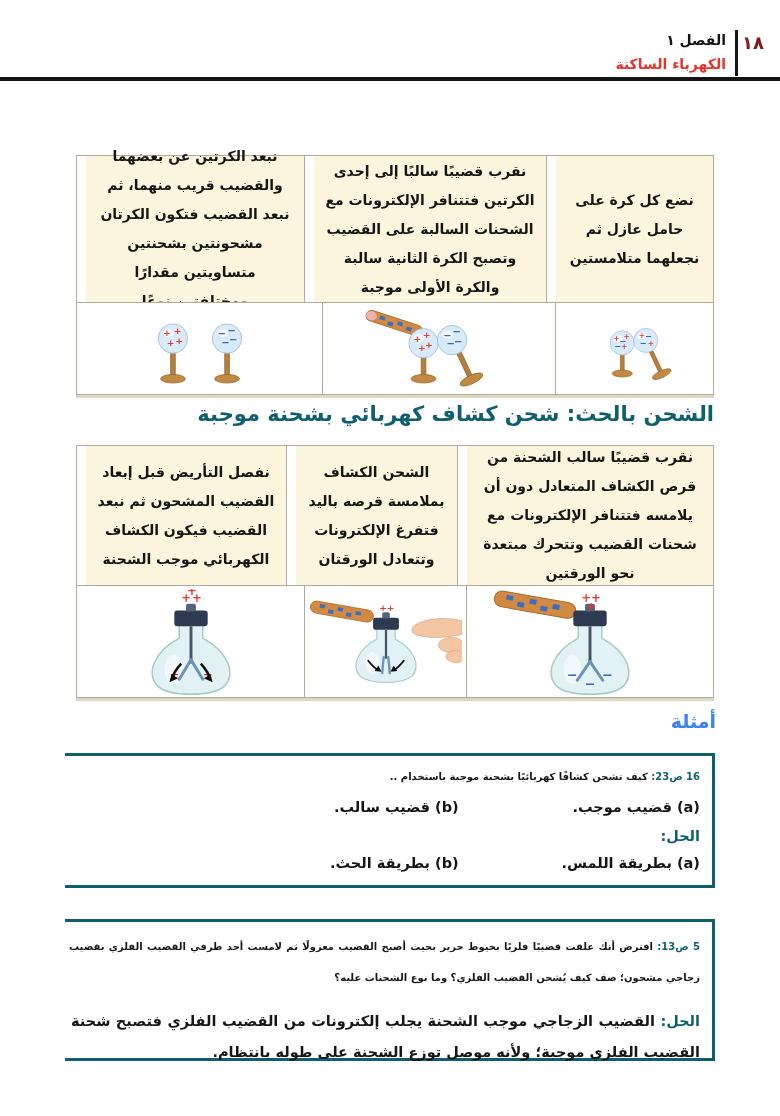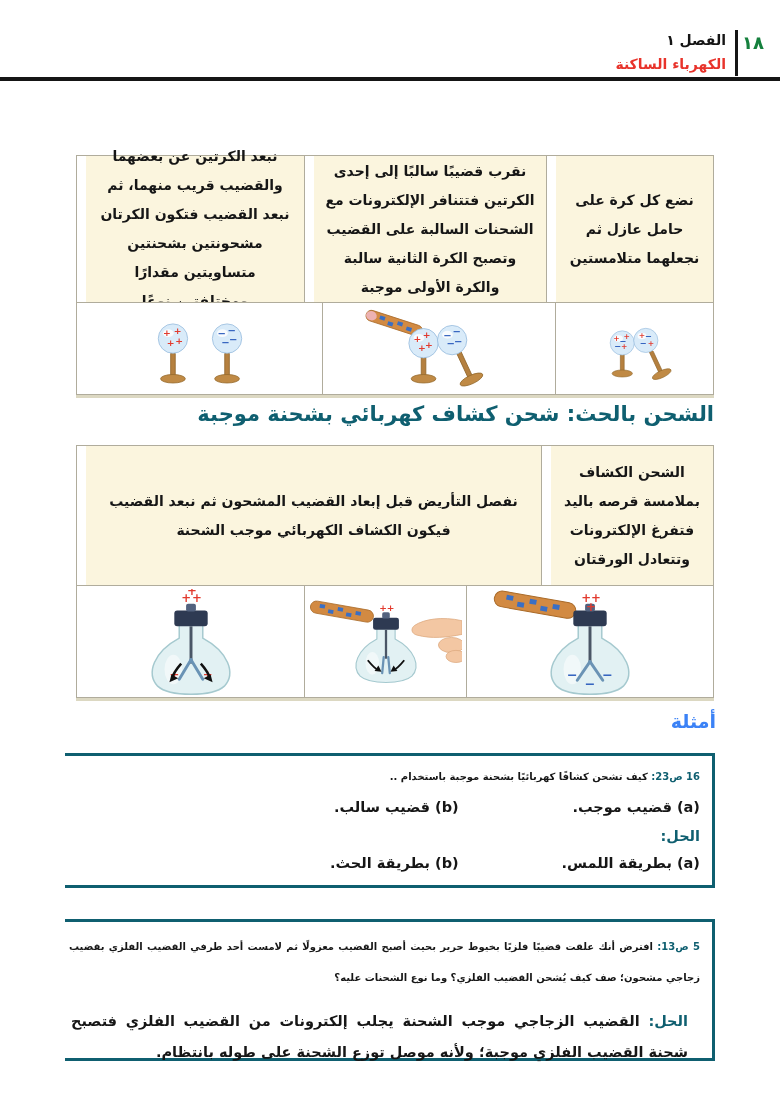--- a/index.html
+++ b/index.html
@@ -3,21 +3,21 @@
 <meta charset="utf-8">
 <style>
   * { box-sizing: border-box; margin: 0; padding: 0; }
   body {
     width: 780px; height: 1116px; background: #ffffff;
     font-family: "DejaVu Sans", sans-serif;
   }
   .page { position: relative; width: 780px; height: 1116px; direction: rtl; overflow: hidden; background:#fff; }
 
   
-  .hdr-num { position:absolute; top:32px; right:16px; font-size:18px; font-weight:bold; color:#15803d; }
+  .hdr-num { position:absolute; top:32px; right:16px; font-size:18px; font-weight:bold; color:#7f1d1d; }
   .hdr-bar { position:absolute; top:30px; right:42px; width:3px; height:46px; background:#151515; }
   .hdr-chapter { position:absolute; top:30px; right:54px; text-align:right; line-height:20px; }
   .hdr-chapter .ch1 { font-size:14px; font-weight:bold; color:#151515; }
   .hdr-chapter .ch2 { font-size:14px; font-weight:bold; color:#E8332B; margin-top:4px; }
   .hdr-rule { position:absolute; top:77px; left:0; width:780px; height:4px; background:#151515; }
 
   
   .sec-h { position:absolute; right:66px; width:650px; text-align:right; font-size:21px; font-weight:bold; color:#0F5F70; letter-spacing:0; }
   .sec-h.h1 { top:110px; }
   .sec-h.h2 { top:402px; }
@@ -42,21 +42,21 @@
   .ex-box { position:absolute; right:65px; width:650px;
             border-top:3px solid #0F5F70; border-bottom:3px solid #0F5F70; border-left:none; border-right:3px solid #0F5F70; }
   .ex1 { top:753px; height:135px; }
   .ex2 { top:919px; height:142px; }
   .exq { margin:9px 12px 0 6px; font-size:10px; font-weight:bold; color:#161616; line-height:23px; }
   .ex2 .exq { line-height:31px; text-align:justify; margin-left:4px; }
   .qlabel, .sol-label { color:#0F5F70; font-weight:bold; }
   .opt-row { display:flex; margin:11px 12px 0 0; font-size:14.5px; font-weight:bold; color:#161616; }
   .opt-row .opt-a { width:38%; }
   .sol-head { margin:13px 12px 0 0; font-size:14.5px; }
-  .exsol { margin:13px 24px 0 6px; font-size:14.5px; font-weight:bold; color:#161616; line-height:31px; text-align:justify; }
+  .exsol { margin:13px 12px 0 6px; font-size:14.5px; font-weight:bold; color:#161616; line-height:31px; text-align:justify; }
   bdi.lat { direction:ltr; unicode-bidi:isolate; }
 
   
   .pc { fill:#E23A2E; font-size:12px; font-weight:bold; }
   .nc { fill:#2F5FBE; font-size:13px; font-weight:bold; }
 </style>
 </head>
 <body>
 
 <div class="page">
@@ -187,20 +187,21 @@
           </g>
         </svg>
       </div>
     </div>
   </div>
 
   <div class="sec-h h2">الشحن بالحث: شحن كشاف كهربائي بشحنة موجبة</div>
 
   <div class="tbl tbl2">
     <div class="trow trow-text">
+      <div class="cell w1">نقرب قضيبًا سالب الشحنة من قرص الكشاف المتعادل دون أن يلامسه فتتنافر الإلكترونات مع شحنات القضيب وتتحرك مبتعدة نحو الورقتين</div>
       <div class="cell w2">الشحن الكشاف بملامسة قرصه باليد فتفرغ الإلكترونات وتتعادل الورقتان</div>
       <div class="cell w3">نفصل التأريض قبل إبعاد القضيب المشحون ثم نبعد القضيب فيكون الكشاف الكهربائي موجب الشحنة</div>
     </div>
     <div class="trow trow-img">
 
       <div class="cell w1">
         <svg width="200" height="106" viewBox="0 0 200 108">
           <g transform="translate(44,16) rotate(10)">
             <rect x="-42" y="-8" width="84" height="16" rx="8" fill="#D28A42" stroke="#A96A28"></rect>
             <g fill="#3A6FC4">

